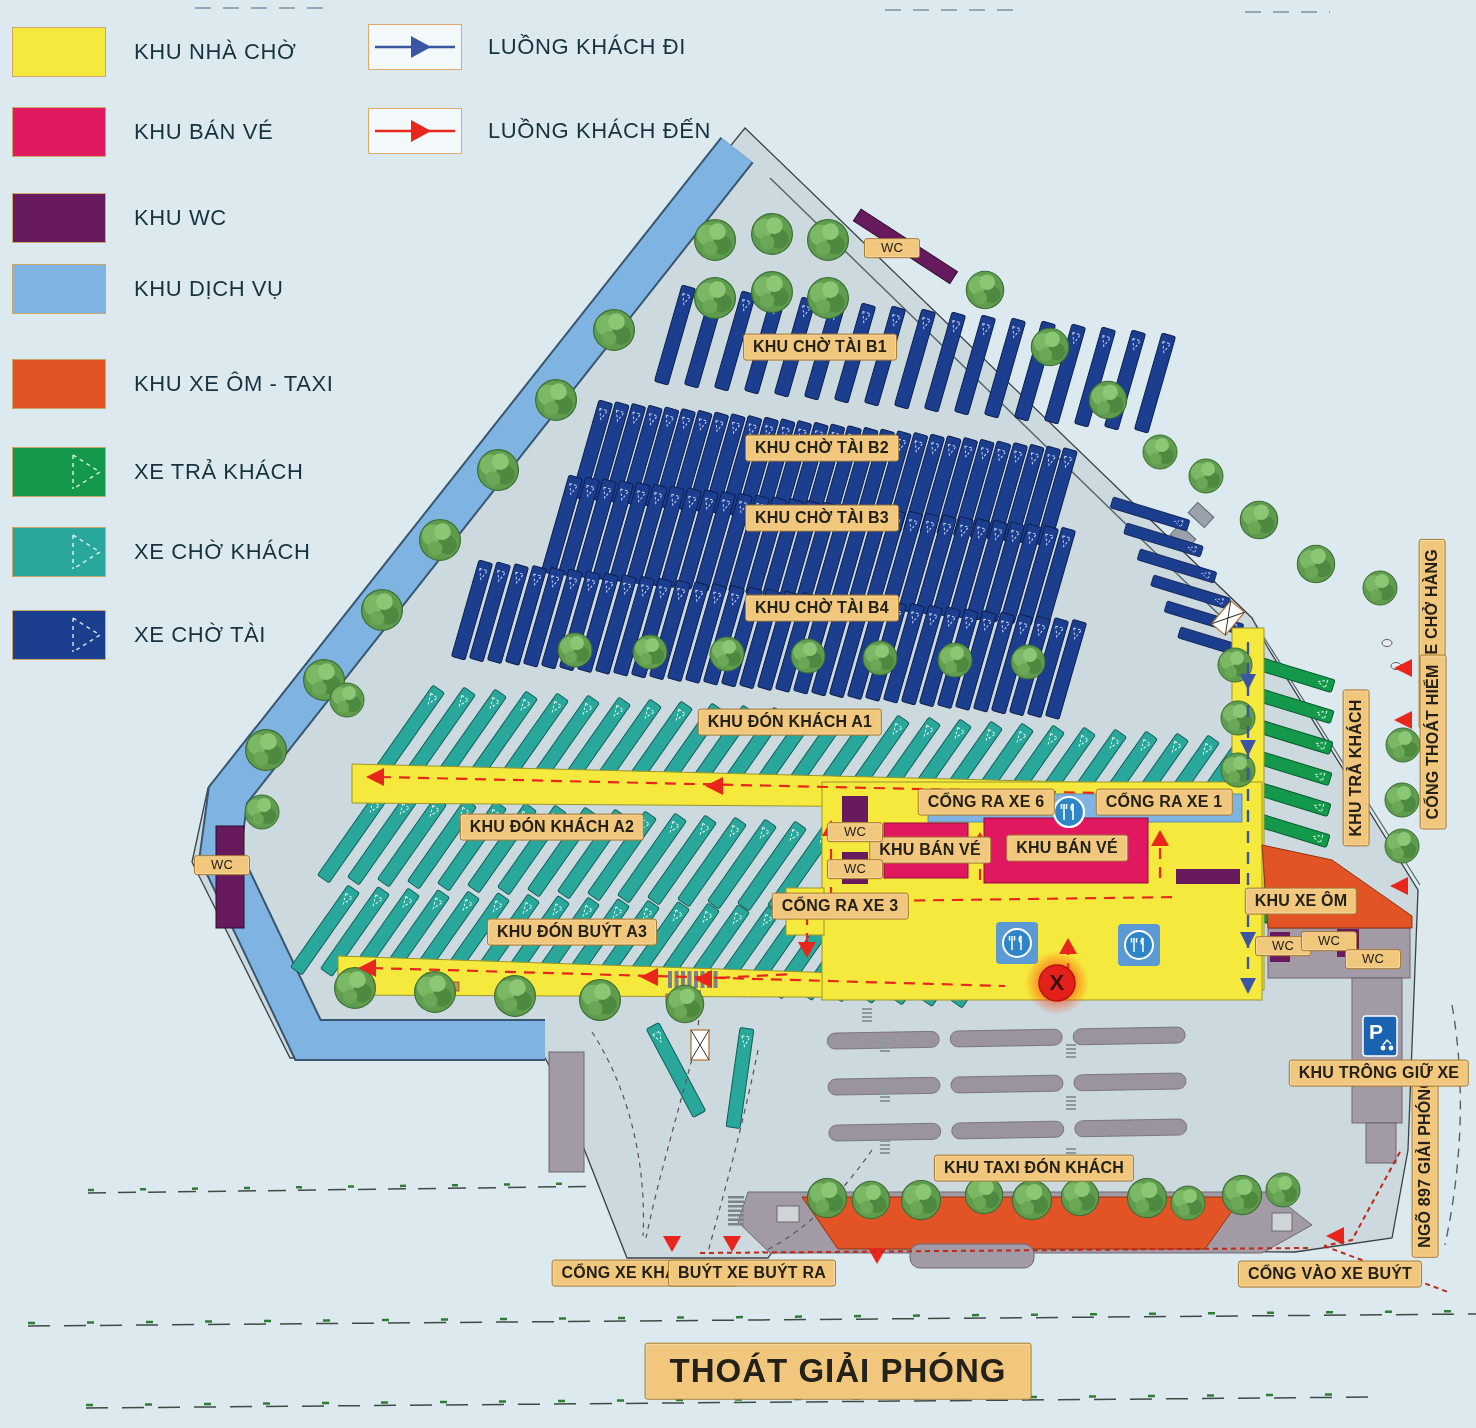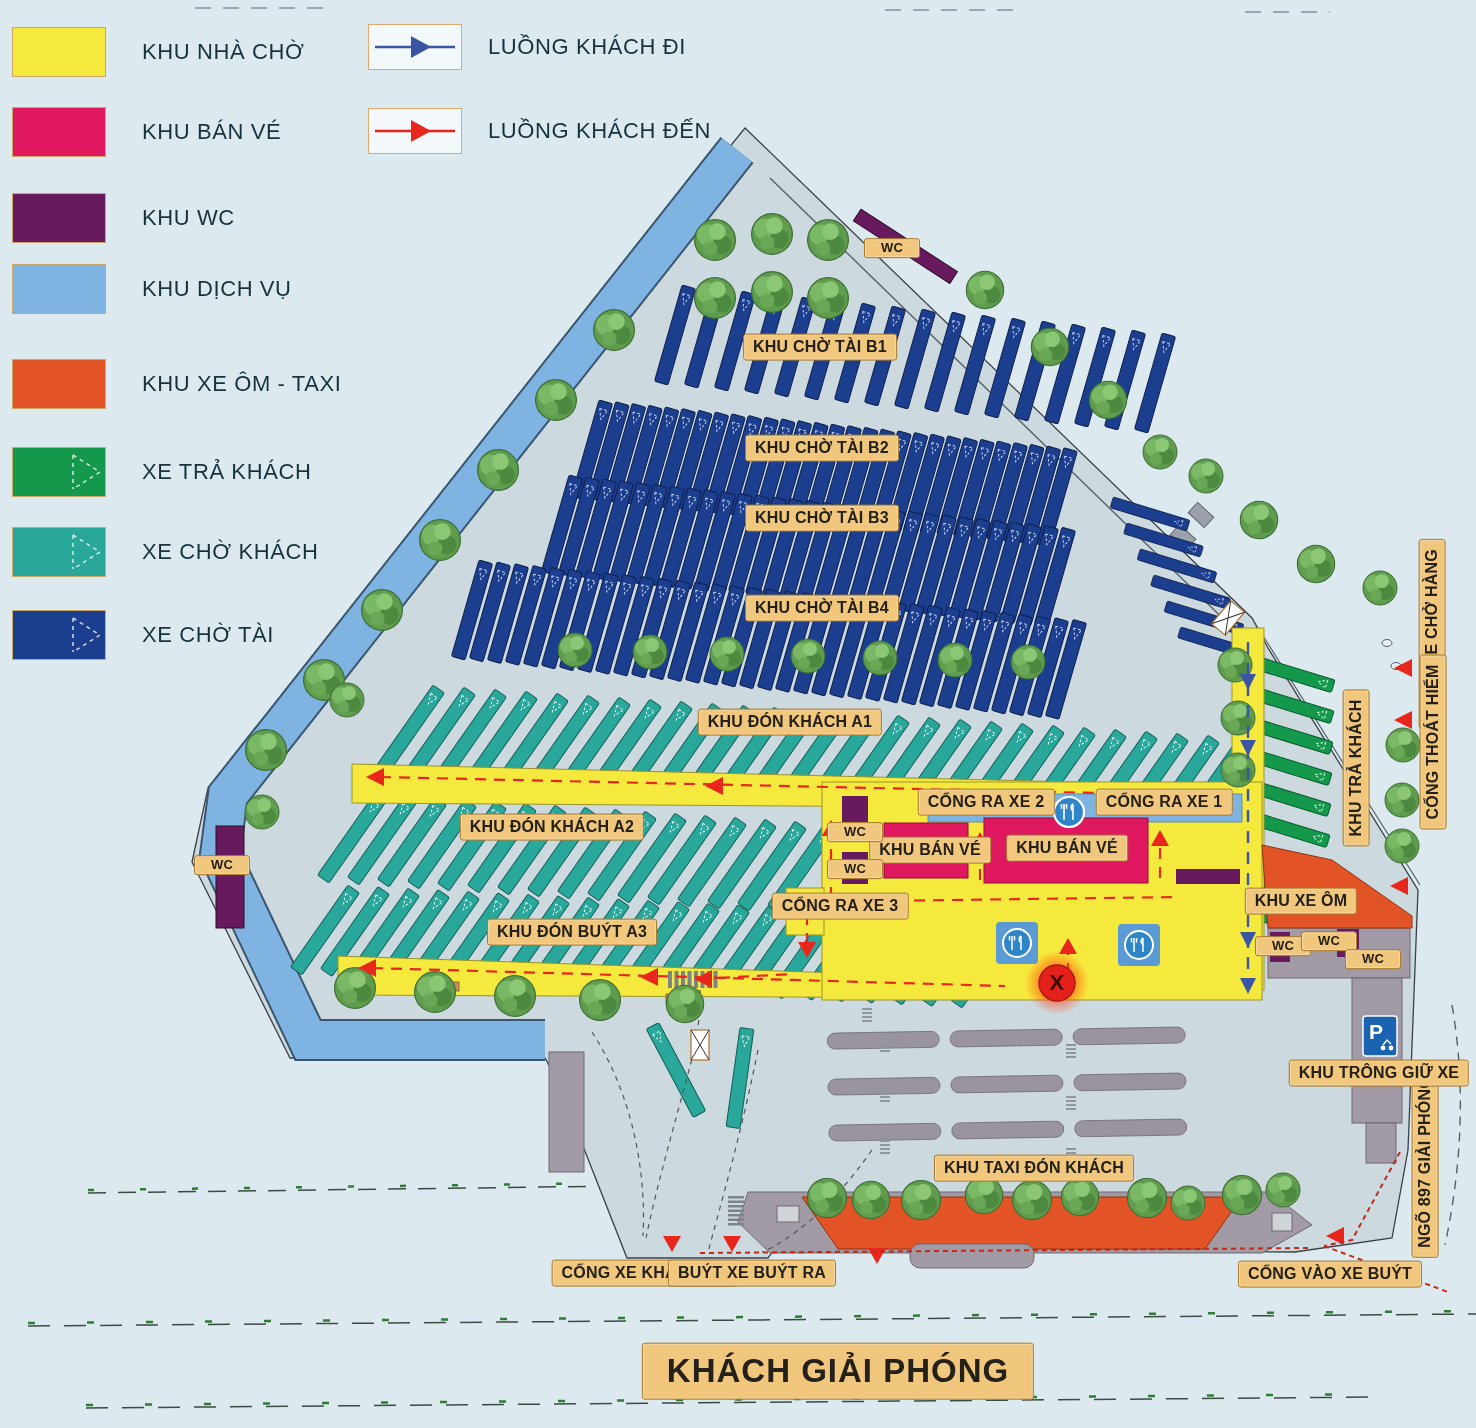--- a/index.html
+++ b/index.html
@@ -3,30 +3,30 @@
 <meta charset="utf-8">
 <style>
   html,body{margin:0;padding:0;background:#dceaf0;}
   .stage{position:relative;width:1476px;height:1428px;overflow:hidden;
          background:#dceaf0;font-family:"Liberation Sans",sans-serif;}
   .stage svg.plan{position:absolute;left:0;top:0;}
   
   .leg-item{position:absolute;left:12px;display:flex;align-items:center;}
   .sw{width:92px;height:48px;border:1px solid #c9a86a;display:inline-block;position:relative;flex:none;}
   .sw svg{position:absolute;inset:0;}
-  .leg-label{font-size:22px;color:#16323e;letter-spacing:.6px;margin-left:36px;white-space:nowrap;}
+  .leg-label{font-size:22px;color:#16323e;letter-spacing:.6px;margin-left:28px;white-space:nowrap;}
   .flow-item{position:absolute;left:368px;display:flex;align-items:center;}
   .flowbox{width:92px;height:44px;background:#f3f8fa;border:1px solid #e2a96b;display:inline-block;flex:none;}
   .flow-item .leg-label{margin-left:26px;}
   
   .lbl{position:absolute;transform:translate(-50%,-50%);background:#f0c77c;border:1px solid #a8792f;
        color:#24201a;font-size:16px;font-weight:700;padding:4px 9px;white-space:nowrap;text-align:center;
        border-radius:3px;z-index:5;letter-spacing:.2px;line-height:1.05;
        box-shadow:inset 0 0 0 1px rgba(255,255,255,.35);}
-  .lbl.sm{font-size:13px;padding:2px 16px;font-weight:700;}
+  .lbl.sm{font-size:13px;padding:2px 16px;font-weight:400;}
   .lbl.vert{transform:translate(-50%,-50%) rotate(-90deg);}
   .lbl.lg{font-size:25px;padding:6px 14px;}
   .lbl.xl{font-size:33px;padding:10px 24px;letter-spacing:1px;}
   .lbl.plain{background:transparent;border:none;box-shadow:none;}
   .lbl.marker-x{color:#3a0d06;font-size:22px;font-weight:700;}
   .lbl.p-sign{color:#ffffff;font-size:21px;font-weight:700;}
 </style>
 </head>
 <body>
 
@@ -1482,21 +1482,21 @@
   </div>
 </div>
 
 <div class="lbl" style="left:820px;top:347px">KHU CHỜ TÀI B1</div>
 <div class="lbl" style="left:822px;top:448px">KHU CHỜ TÀI B2</div>
 <div class="lbl" style="left:822px;top:518px">KHU CHỜ TÀI B3</div>
 <div class="lbl" style="left:822px;top:608px">KHU CHỜ TÀI B4</div>
 <div class="lbl" style="left:790px;top:722px">KHU ĐÓN KHÁCH A1</div>
 <div class="lbl" style="left:552px;top:827px">KHU ĐÓN KHÁCH A2</div>
 <div class="lbl" style="left:572px;top:932px">KHU ĐÓN BUÝT A3</div>
-<div class="lbl" style="left:986px;top:802px">CỔNG RA XE 2</div>
+<div class="lbl" style="left:986px;top:802px">CỔNG RA XE 6</div>
 <div class="lbl" style="left:1164px;top:802px">CỔNG RA XE 1</div>
 <div class="lbl" style="left:840px;top:906px">CỔNG RA XE 3</div>
 <div class="lbl" style="left:930px;top:850px">KHU BÁN VÉ</div>
 <div class="lbl" style="left:1067px;top:848px">KHU BÁN VÉ</div>
 <div class="lbl sm" style="left:855px;top:832px">WC</div>
 <div class="lbl sm" style="left:855px;top:869px">WC</div>
 <div class="lbl sm" style="left:222px;top:865px">WC</div>
 <div class="lbl sm" style="left:892px;top:248px">WC</div>
 <div class="lbl sm" style="left:1283px;top:946px">WC</div>
 <div class="lbl sm" style="left:1329px;top:941px">WC</div>
@@ -1504,17 +1504,17 @@
 <div class="lbl vert" style="left:1356px;top:768px">KHU TRẢ KHÁCH</div>
 <div class="lbl vert" style="left:1432px;top:634px">CỔNG XE CHỞ HÀNG</div>
 <div class="lbl vert" style="left:1433px;top:742px">CỔNG THOÁT HIỂM</div>
 <div class="lbl vert" style="left:1425px;top:1162px">NGÕ 897 GIẢI PHÓNG</div>
 <div class="lbl" style="left:1301px;top:901px">KHU XE ÔM</div>
 <div class="lbl" style="left:1379px;top:1073px">KHU TRÔNG GIỮ XE</div>
 <div class="lbl" style="left:1034px;top:1168px">KHU TAXI ĐÓN KHÁCH</div>
 <div class="lbl" style="left:645px;top:1273px">CỔNG XE KHÁCH RA</div>
 <div class="lbl" style="left:752px;top:1273px">BUÝT XE BUÝT RA</div>
 <div class="lbl" style="left:1330px;top:1274px">CỔNG VÀO XE BUÝT</div>
-<div class="lbl xl" style="left:838px;top:1371px">KHÁCH GIẢI PHÓNG</div>
+<div class="lbl xl" style="left:838px;top:1371px">THOÁT GIẢI PHÓNG</div>
 <div class="lbl plain marker-x" style="left:1057px;top:983px">X</div>
 <div class="lbl plain p-sign" style="left:1376px;top:1032px">P</div>
 
 </div>
 
 </body></html>

